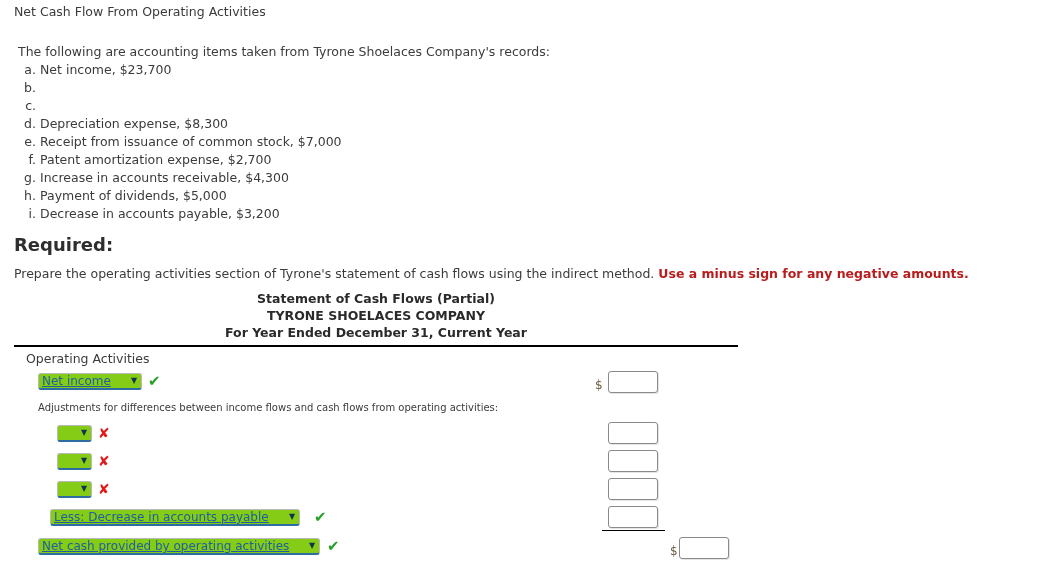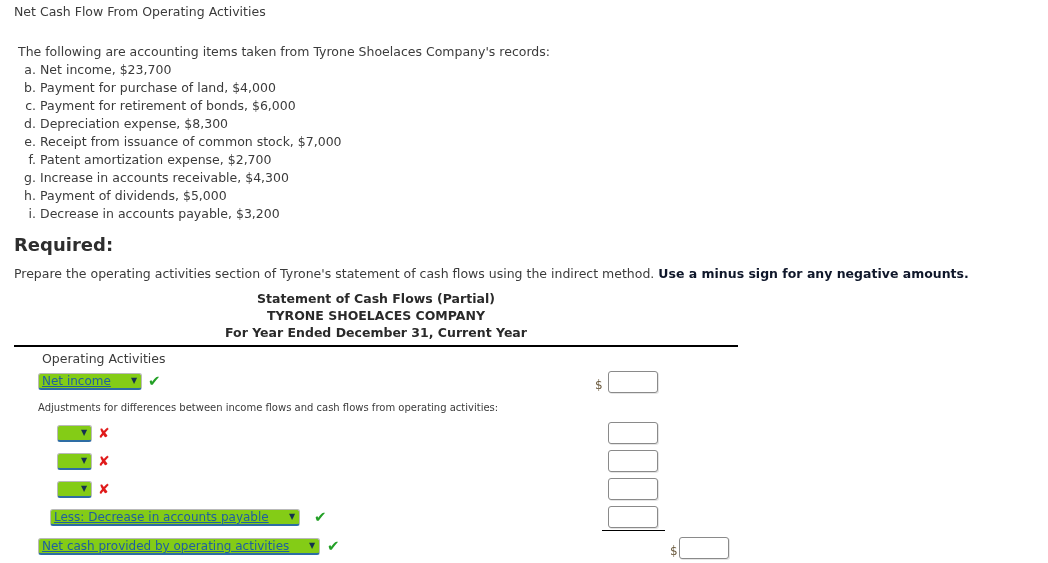--- a/index.html
+++ b/index.html
@@ -68,21 +68,21 @@
   }
 
   .instruction {
     position: absolute;
     left: 14px;
     top: 266px;
     font-size: 12.5px;
     color: #3b3b3b;
     white-space: nowrap;
   }
-  .instruction b { font-weight: bold; color: #0f172a; }
+  .instruction b { font-weight: bold; color: #b91c1c; }
 
   .stmt-head {
     position: absolute;
     left: 14px;
     top: 290px;
     width: 724px;
     text-align: center;
     font-weight: bold;
     font-size: 12.5px;
     color: #2a2a2a;
@@ -98,21 +98,20 @@
     border-top: 2px solid #000000;
   }
 
   .section-label {
     position: absolute;
     left: 26px;
     top: 351px;
     font-size: 12.5px;
     color: #3b3b3b;
     white-space: nowrap;
-    margin-left: 16px;
   }
 
   .adj-label {
     position: absolute;
     left: 38px;
     top: 402px;
     font-size: 10px;
     color: #3b3b3b;
     white-space: nowrap;
   }
@@ -190,25 +189,23 @@
 
   <div class="intro">The following are accounting items taken from Tyrone Shoelaces Company's records:</div>
 
   <div class="items">
     <div class="item-row">
       <span class="item-letter">a.</span>
       <span>Net income, $23,700</span>
     </div>
     <div class="item-row">
       <span class="item-letter">b.</span>
-      <span>Payment for purchase of land, $4,000</span>
     </div>
     <div class="item-row">
       <span class="item-letter">c.</span>
-      <span>Payment for retirement of bonds, $6,000</span>
     </div>
     <div class="item-row">
       <span class="item-letter">d.</span>
       <span>Depreciation expense, $8,300</span>
     </div>
     <div class="item-row">
       <span class="item-letter">e.</span>
       <span>Receipt from issuance of common stock, $7,000</span>
     </div>
     <div class="item-row">

